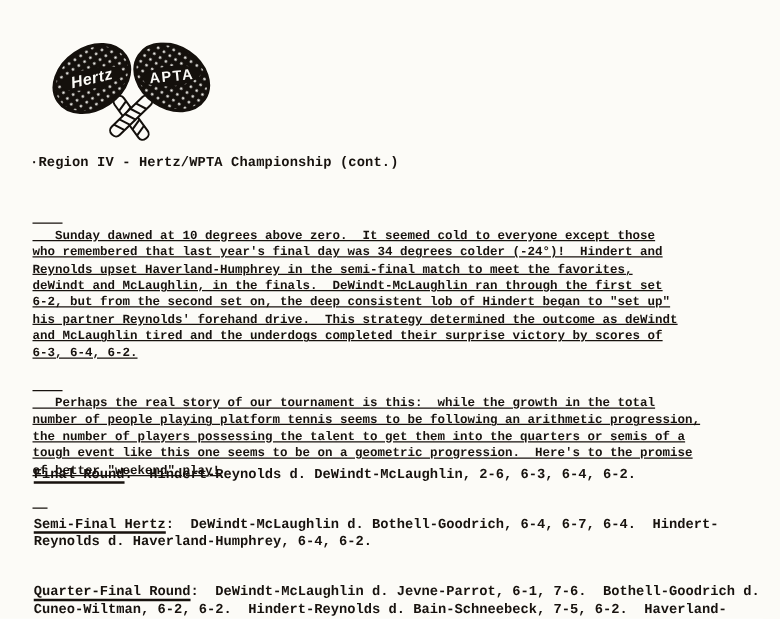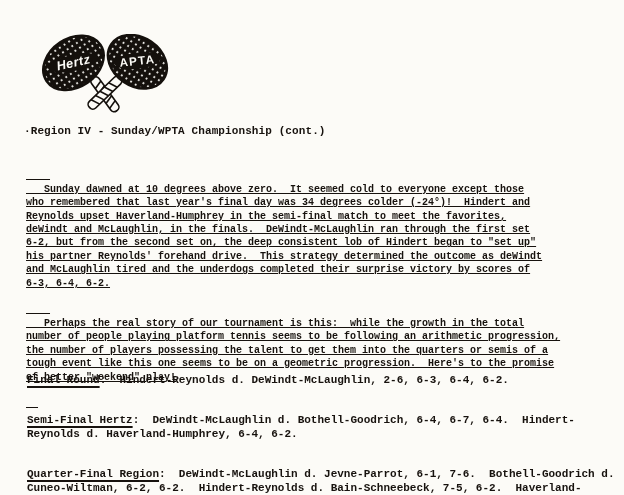--- a/index.html
+++ b/index.html
@@ -93,21 +93,21 @@
       <text x="33" y="32" transform="rotate(-13 33 28)" text-anchor="middle" font-family="Liberation Sans, sans-serif" font-size="12.5" font-weight="bold" font-style="italic" letter-spacing="0.5" fill="#fcfbf7">Hertz</text>
     </g>
 
     <g>
       <ellipse cx="96" cy="27" rx="31" ry="24" transform="rotate(34 96 27)" fill="url(#dots)" stroke="#14100c" stroke-width="2.5"></ellipse>
       <ellipse cx="96" cy="26" rx="23" ry="8" transform="rotate(-6 96 26)" fill="#14100c"></ellipse>
       <text x="96" y="30" transform="rotate(-6 96 26)" text-anchor="middle" font-family="Liberation Sans, sans-serif" font-size="11.5" font-weight="bold" letter-spacing="1.2" fill="#fcfbf7">APTA</text>
     </g>
   </svg>
 
-  <div class="heading">·Region IV - Sunday/WPTA Championship (cont.)</div>
+  <div class="heading">·Region IV - Hertz/WPTA Championship (cont.)</div>
 
   <div class="article">
     <div class="para">   Sunday dawned at 10 degrees above zero.  It seemed cold to everyone except those
 who remembered that last year's final day was 34 degrees colder (-24°)!  Hindert and
 Reynolds upset Haverland-Humphrey in the semi-final match to meet the favorites,
 deWindt and McLaughlin, in the finals.  DeWindt-McLaughlin ran through the first set
 6-2, but from the second set on, the deep consistent lob of Hindert began to "set up"
 his partner Reynolds' forehand drive.  This strategy determined the outcome as deWindt
 and McLaughlin tired and the underdogs completed their surprise victory by scores of
 6-3, 6-4, 6-2.</div>
@@ -115,19 +115,19 @@
 number of people playing platform tennis seems to be following an arithmetic progression,
 the number of players possessing the talent to get them into the quarters or semis of a
 tough event like this one seems to be on a geometric progression.  Here's to the promise
 of better "weekend" play!</div>
   </div>
 
   <div class="results">
     <div class="result-entry"><span class="round-label">Final Round</span><span class="round-text">:  Hindert-Reynolds d. DeWindt-McLaughlin, 2-6, 6-3, 6-4, 6-2.</span></div>
     <div class="result-entry"><span class="round-label">Semi-Final Hertz</span><span class="round-text">:  DeWindt-McLaughlin d. Bothell-Goodrich, 6-4, 6-7, 6-4.  Hindert-
 Reynolds d. Haverland-Humphrey, 6-4, 6-2.</span></div>
-    <div class="result-entry"><span class="round-label">Quarter-Final Region</span><span class="round-text">:  DeWindt-McLaughlin d. Jevne-Parrot, 6-1, 7-6.  Bothell-Goodrich d.
+    <div class="result-entry"><span class="round-label">Quarter-Final Round</span><span class="round-text">:  DeWindt-McLaughlin d. Jevne-Parrot, 6-1, 7-6.  Bothell-Goodrich d.
 Cuneo-Wiltman, 6-2, 6-2.  Hindert-Reynolds d. Bain-Schneebeck, 7-5, 6-2.  Haverland-
 Humphrey d. Bell-Sawyer, 6-4, 6-4.</span></div>
     
   </div>
 
 </div>
 
 </body></html>

